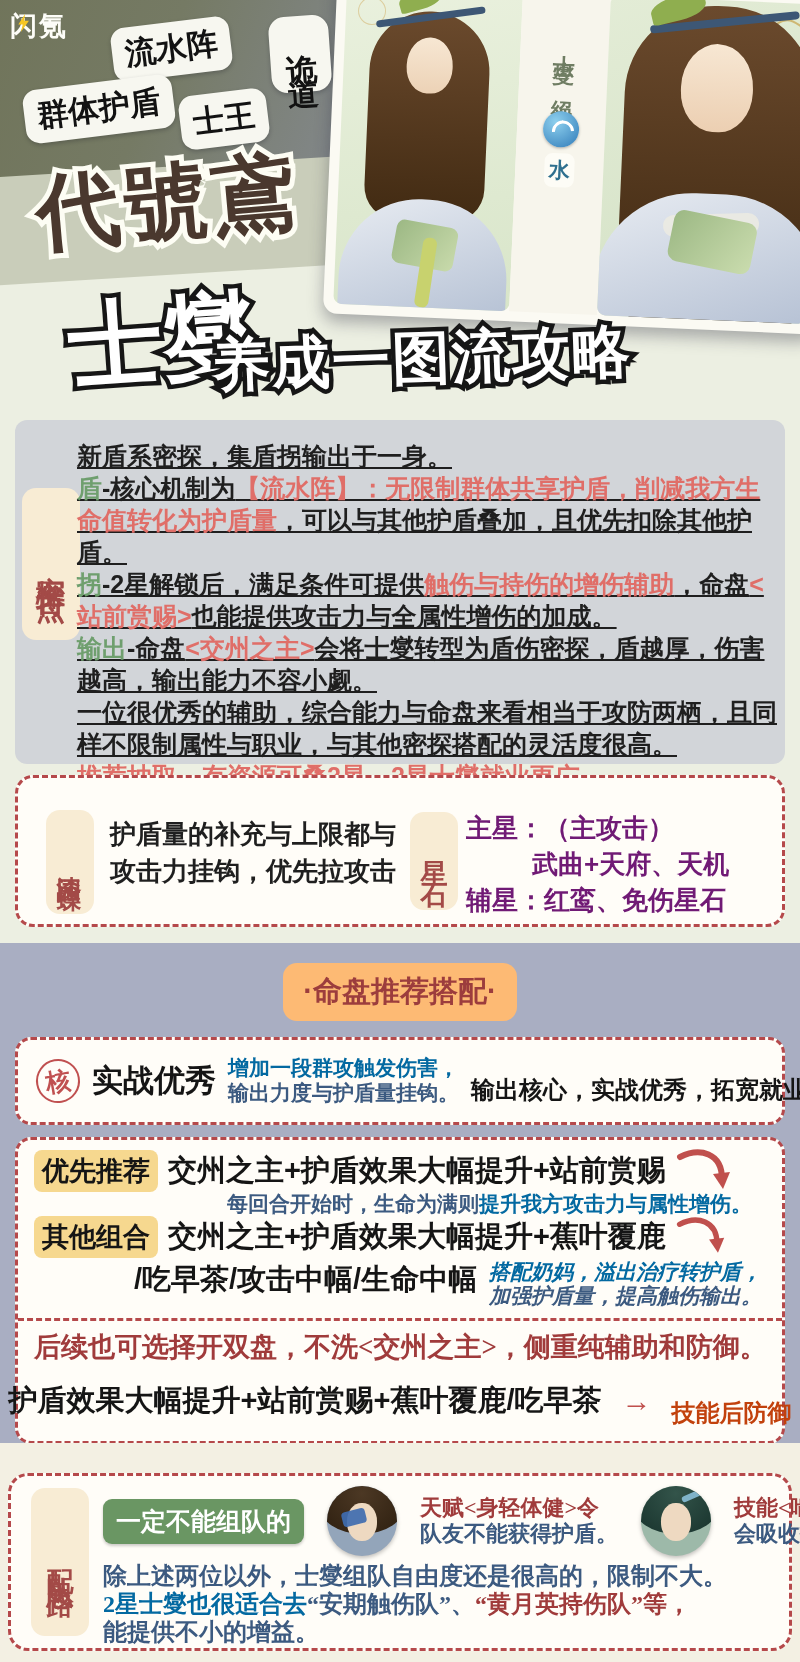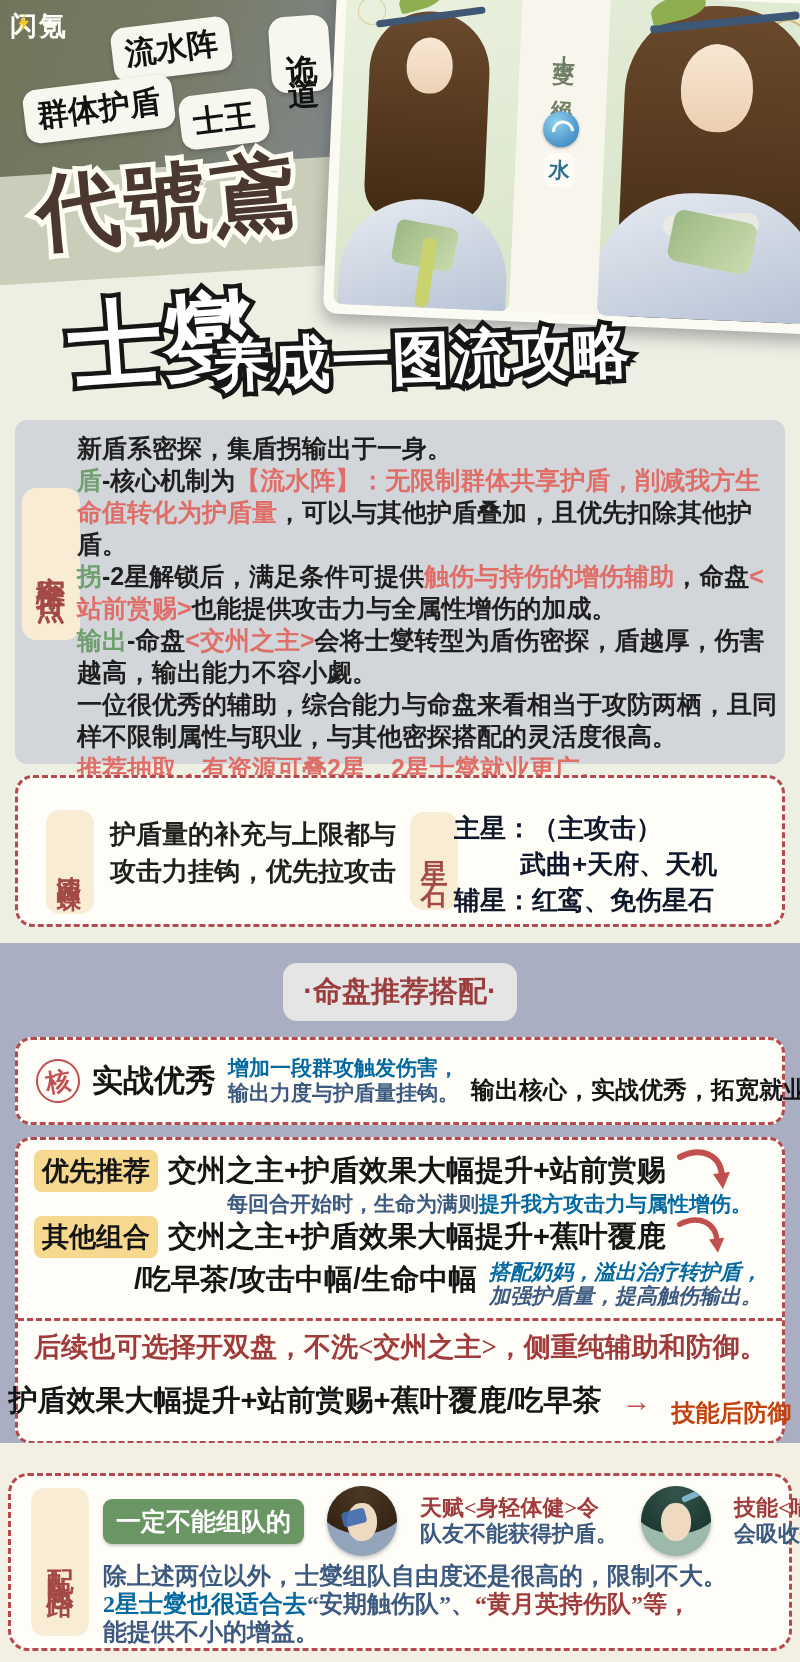--- a/index.html
+++ b/index.html
@@ -73,35 +73,35 @@
 
   
   .side-tab{position:absolute;background:#f8ecd4;color:#a34a47;font-weight:900;
     writing-mode:vertical-rl;text-orientation:upright;border-radius:14px;display:flex;align-items:center;justify-content:center;}
   .k{color:#1f1f1f;} .r{color:#e06e68;} .g{color:#6f9f6e;}
   .navy{color:#3c5a80;} .dred{color:#a03b3b;} .bred{color:#0369a1;}
 
   
   .traits-box{position:absolute;left:15px;top:420px;width:770px;height:344px;background:#d2d5d9;border-radius:12px;box-sizing:border-box;}
   .traits-tab{left:7px;top:68px;width:58px;height:140px;font-size:29px;letter-spacing:6px;padding:6px 0;}
-  .traits-body{position:absolute;left:62px;top:12px;width:700px;font-size:25px;line-height:32px;font-weight:700;color:#1f1f1f;}
+  .traits-body{position:absolute;left:62px;top:20px;width:700px;font-size:25px;line-height:32px;font-weight:700;color:#1f1f1f;text-decoration:underline;}
   .traits-body p{margin:0;}
 
   
   .butter-box{position:absolute;left:15px;top:775px;width:770px;height:152px;background:#fffdf8;
     border:3px dashed #b5494b;border-radius:18px;box-sizing:border-box;}
   .butter-tab{left:28px;top:32px;width:48px;height:104px;font-size:25px;letter-spacing:5px;}
   .butter-text{position:absolute;left:92px;top:38px;width:302px;font-size:26px;font-weight:800;line-height:37px;color:#1f1f1f;}
   .star-tab{left:392px;top:34px;width:48px;height:98px;font-size:27px;letter-spacing:22px;}
-  .star-text{position:absolute;left:436px;top:32px;font-size:26px;font-weight:800;line-height:36px;color:#0f172a;white-space:nowrap;}
+  .star-text{position:absolute;left:448px;top:32px;font-size:26px;font-weight:800;line-height:36px;color:#701a75;white-space:nowrap;}
   .star-text .indent{padding-left:66px;}
 
   
   .destiny{position:absolute;left:0;top:943px;width:800px;height:500px;background:#a9aec2;}
-  .d-pill{margin:20px auto 0;width:max-content;background:#e5e5e5;color:#9c3d3d;font-weight:900;
+  .d-pill{margin:20px auto 0;width:max-content;background:#fdba74;color:#9c3d3d;font-weight:900;
     font-size:29px;padding:9px 20px;border-radius:14px;}
   .d-box{margin:16px 15px 0;background:#fffdf8;border:3px dashed #b5494b;border-radius:16px;box-sizing:border-box;}
   .core-row{display:flex;align-items:center;gap:12px;padding:16px 18px;}
   .core-badge{width:40px;height:40px;border:2px solid #c05050;color:#c05050;border-radius:50%;flex:0 0 auto;
     display:flex;align-items:center;justify-content:center;font-size:25px;font-weight:700;
     font-family:"Liberation Serif","DejaVu Serif",serif;transform:rotate(-10deg);}
   .core-name{font-size:31px;font-weight:900;color:#151515;white-space:nowrap;}
   .core-notes{font-family:"Liberation Serif","DejaVu Serif",serif;font-size:21px;font-weight:800;line-height:25px;white-space:nowrap;}
   .core-sum{margin-left:auto;align-self:flex-end;font-size:24px;font-weight:900;color:#151515;white-space:nowrap;}
   .combo-box{margin-top:12px;padding:10px 16px 12px;}

